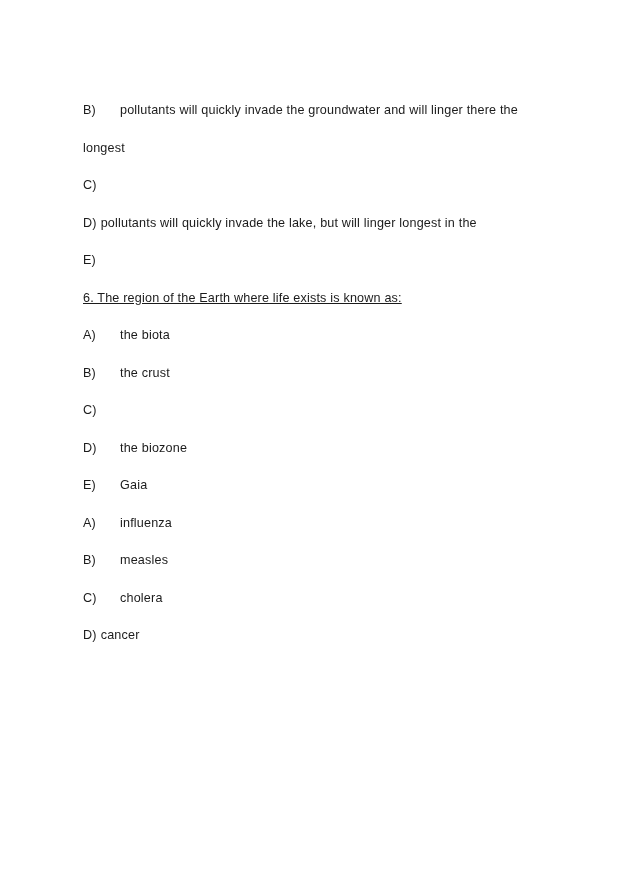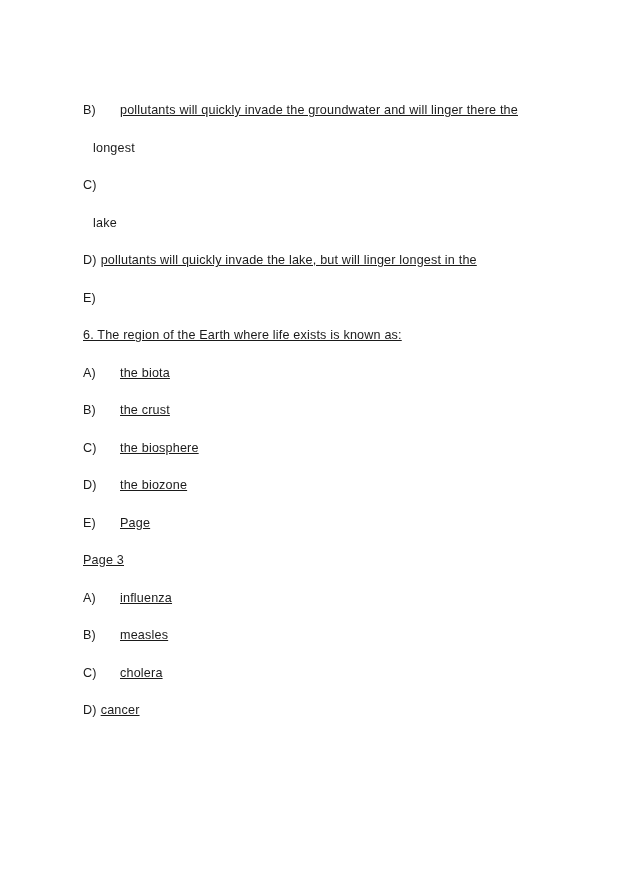--- a/index.html
+++ b/index.html
@@ -44,54 +44,50 @@
     align-items: baseline;
   }
   .opt .label {
     display: inline-block;
     width: 37px;
     flex: 0 0 37px;
     white-space: pre;
   }
   .opt .body {
     white-space: pre;
-    text-decoration: underline;
   }
   
   .flat .label {
     width: auto;
     flex: 0 0 auto;
     padding-right: 4px;
   }
   
   .cont {
     white-space: pre;
-    margin-left: 10px;
   }
   .plain {
     white-space: pre;
     text-decoration: underline;
   }
 </style>
 </head>
 <body>
 
 <div class="page">
   <div class="content" id="content-root">
       <div class="line opt"><span class="label">B)</span><span class="body">pollutants will quickly invade the groundwater and will linger there the</span></div>
       <div class="line cont">longest</div>
       <div class="line opt"><span class="label">C)</span></div>
-      <div class="line cont">lake</div>
       <div class="line opt flat"><span class="label">D)</span><span class="body">pollutants will quickly invade the lake, but will linger longest in the</span></div>
       <div class="line opt"><span class="label">E)</span></div>
       <div class="line plain">6. The region of the Earth where life exists is known as:</div>
       <div class="line opt"><span class="label">A)</span><span class="body">the biota</span></div>
       <div class="line opt"><span class="label">B)</span><span class="body">the crust</span></div>
-      <div class="line opt"><span class="label">C)</span><span class="body">the biosphere</span></div>
+      <div class="line opt"><span class="label">C)</span></div>
       <div class="line opt"><span class="label">D)</span><span class="body">the biozone</span></div>
-      <div class="line opt"><span class="label">E)</span><span class="body">Page</span></div>
-      <div class="line plain">Page 3</div>
+      <div class="line opt"><span class="label">E)</span><span class="body">Gaia</span></div>
       <div class="line opt"><span class="label">A)</span><span class="body">influenza</span></div>
       <div class="line opt"><span class="label">B)</span><span class="body">measles</span></div>
       <div class="line opt"><span class="label">C)</span><span class="body">cholera</span></div>
       <div class="line opt flat"><span class="label">D)</span><span class="body">cancer</span></div>
     </div>
 </div>
 
 </body></html>

